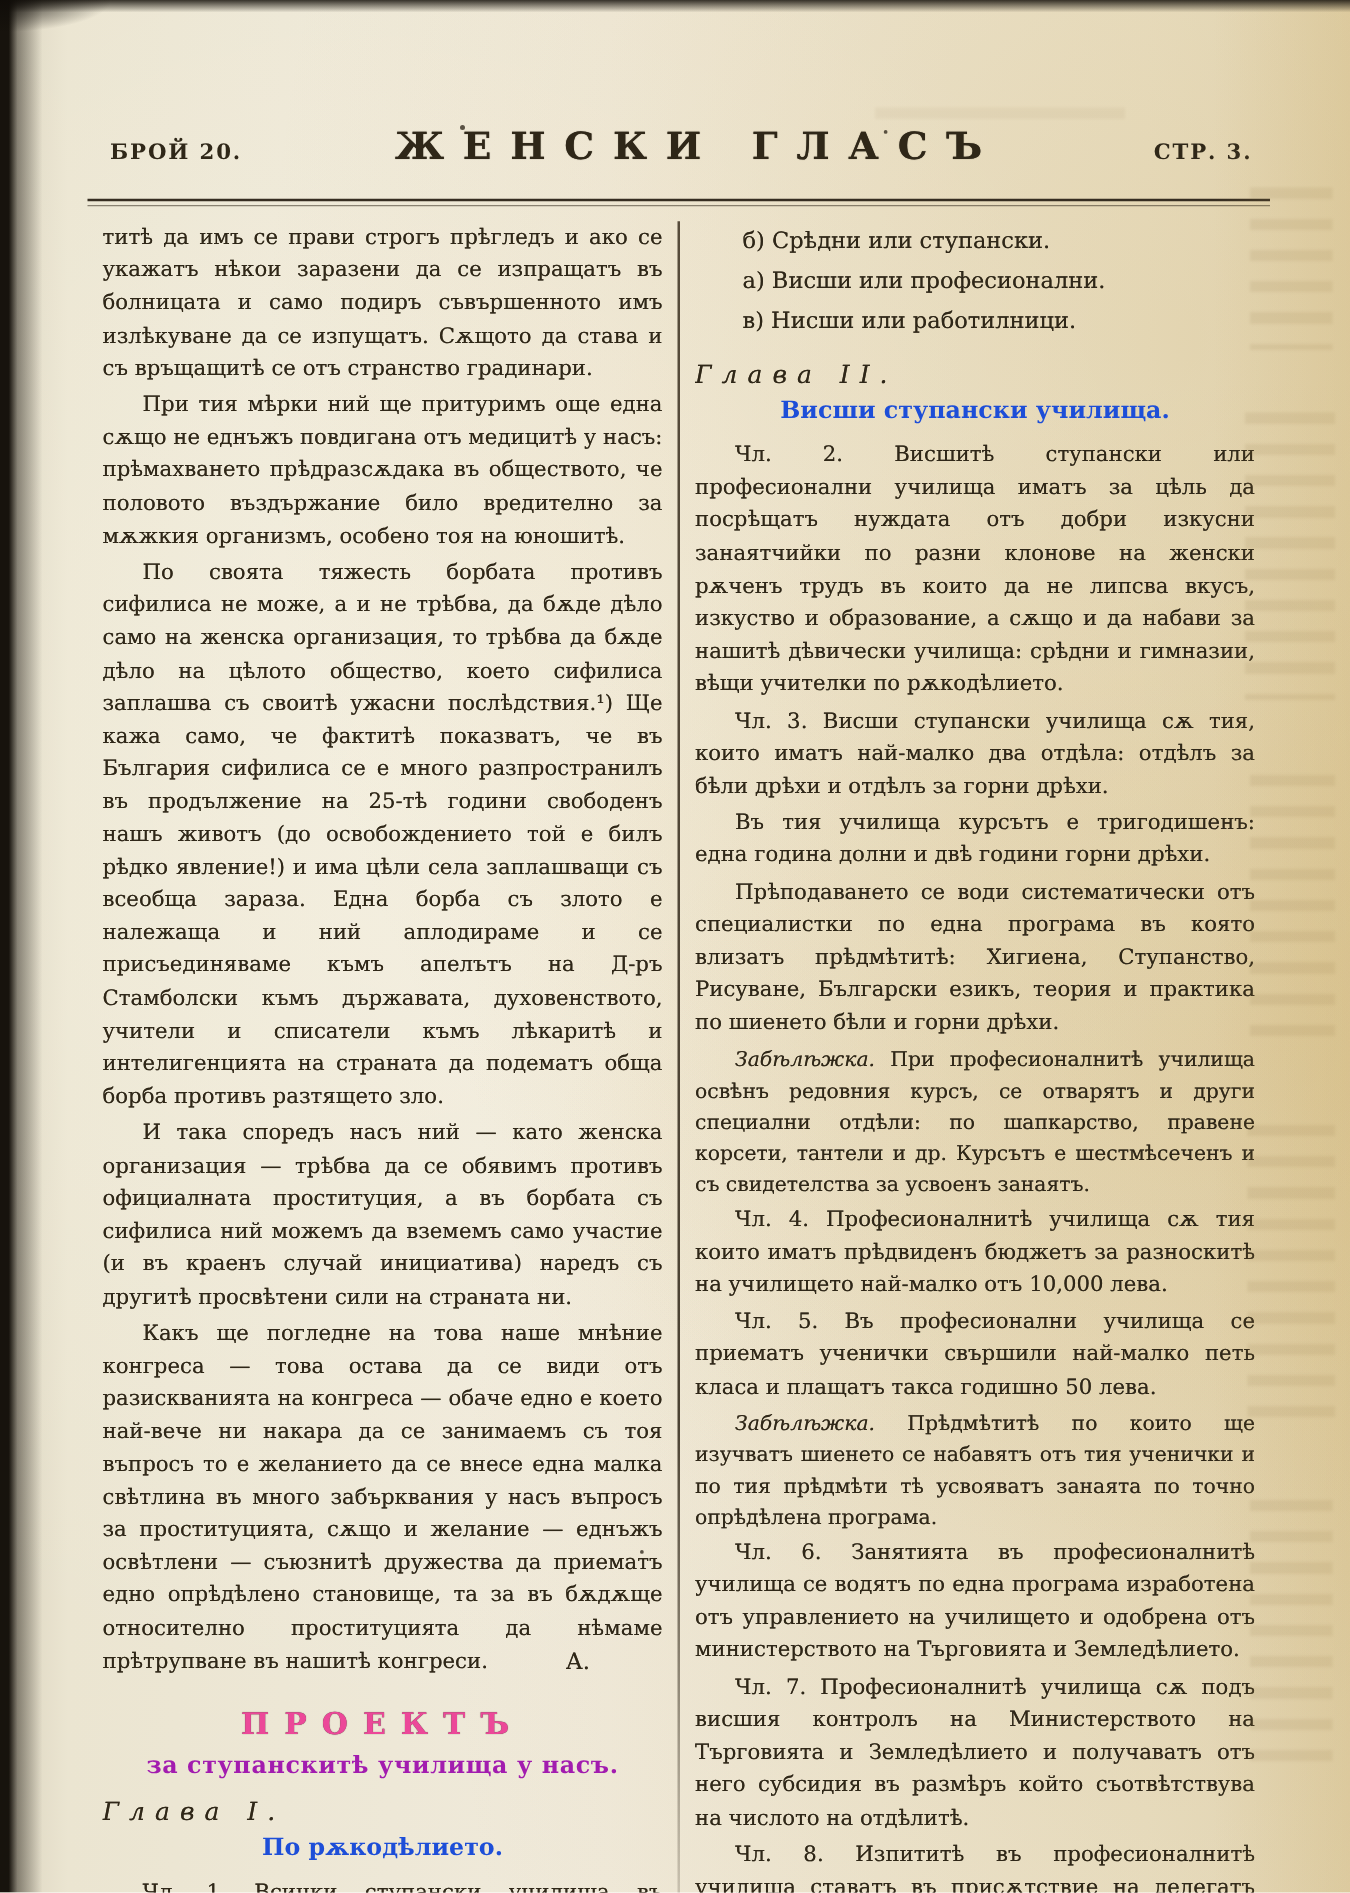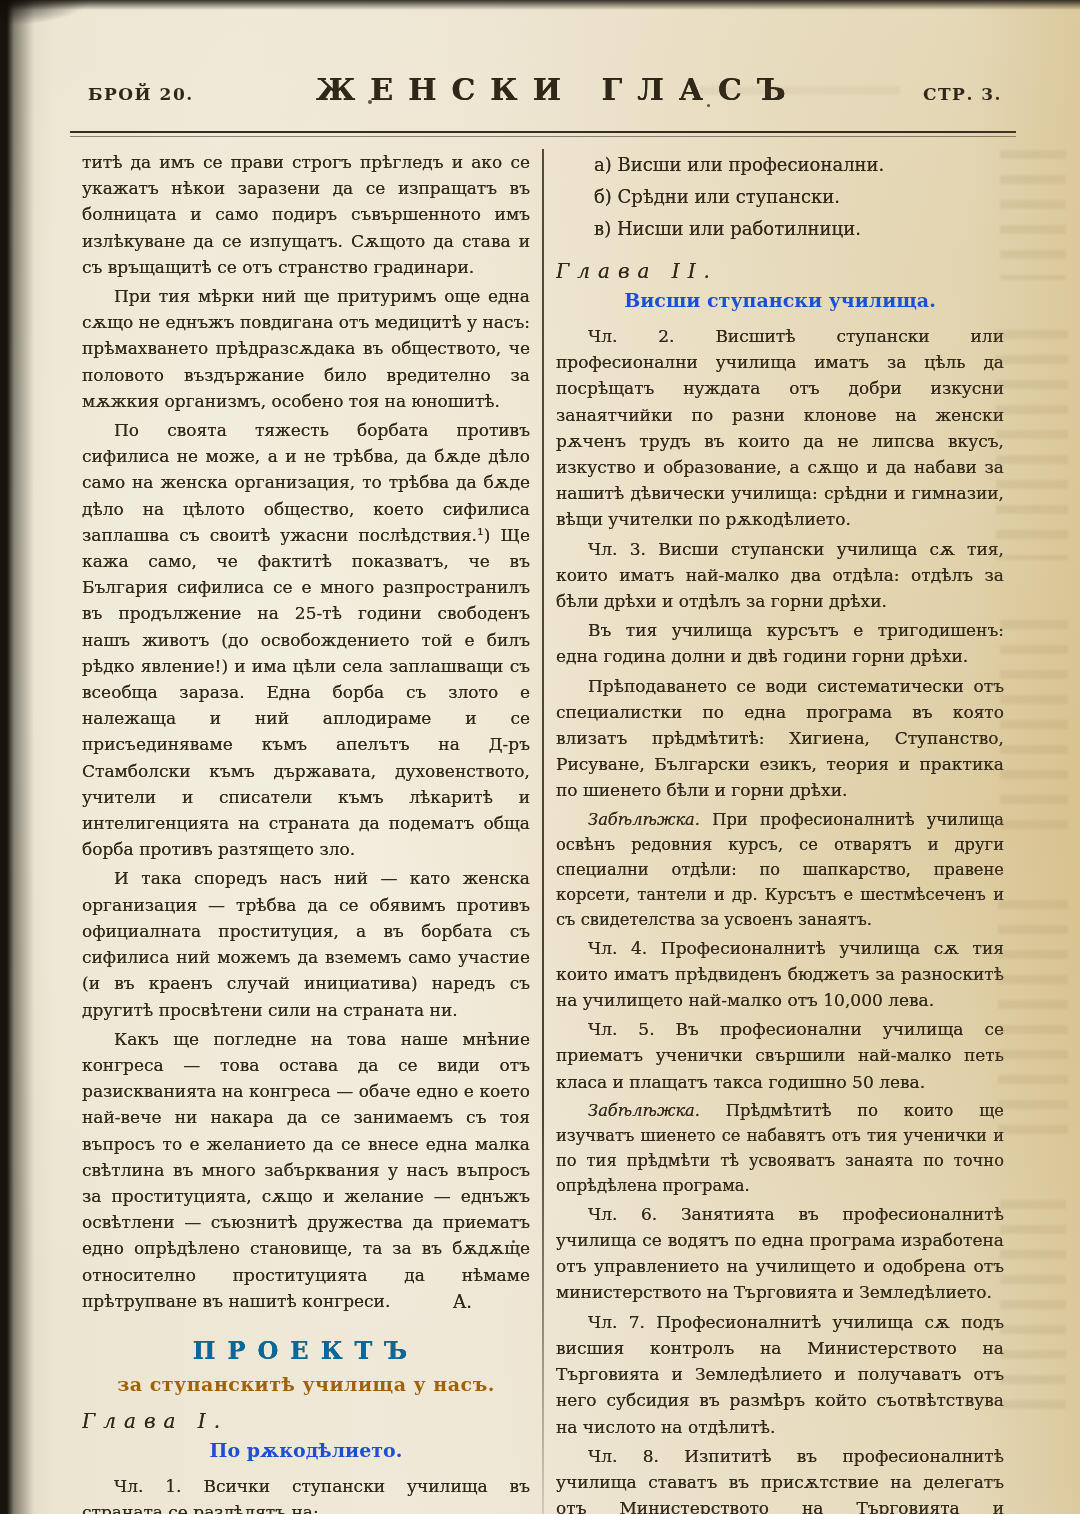--- a/index.html
+++ b/index.html
@@ -23,40 +23,40 @@
   .corner-blob{position:absolute;left:0;top:0;width:90px;height:26px;
     background:radial-gradient(ellipse at 0 0,rgba(15,12,8,0.9),rgba(15,12,8,0) 70%);
     pointer-events:none;z-index:6;}
   .right-tint{position:absolute;right:0;top:0;bottom:0;width:110px;
     background:linear-gradient(270deg,rgba(201,166,88,0.22),rgba(201,166,88,0));pointer-events:none;z-index:2;}
   .ghost{position:absolute;filter:blur(1.2px);opacity:.5;pointer-events:none;z-index:1;
     background:repeating-linear-gradient(180deg,rgba(126,101,55,0.22) 0 9px,rgba(126,101,55,0) 9px 25px);}
   .speck{position:absolute;background:rgba(40,32,20,0.75);border-radius:50%;pointer-events:none;}
   
   .page-header{display:flex;justify-content:space-between;align-items:baseline;
-    padding:56px 78px 0 88px;}
+    padding:84px 78px 0 88px;}
   .page-header .side-label{font-size:17px;font-weight:bold;letter-spacing:1.5px;white-space:nowrap;}
   .page-header h1{margin:16px;font-size:30px;font-weight:bold;letter-spacing:15px;white-space:nowrap;
     text-shadow:0 0 .6px rgba(40,32,20,.9);}
   .rule-heavy{margin:8px 64px 0 70px;border-top:2.5px solid #362d21;}
   .rule-light{margin:3px 64px 0 70px;border-top:1px solid rgba(54,45,33,0.55);}
   
   .columns{display:flex;align-items:stretch;padding:12px 72px 0 82px;height:1374px;overflow:hidden;}
   .col{width:448px;overflow:hidden;}
   .col-divider{width:2px;margin:0 12px;background:linear-gradient(180deg,#564b3a 0%,#4b4233 70%,rgba(75,66,51,0.15) 100%);}
   
   p.body{font-size:17px;line-height:26.2px;text-align:justify;margin:0 0 3px;text-indent:32px;
     text-shadow:0 0 .5px rgba(47,39,24,.75);}
   p.no-indent{text-indent:0;}
   .signature{text-align:right;padding-right:58px;margin-top:-26px;margin-bottom:4px;font-size:18px;
     text-shadow:0 0 .5px rgba(47,39,24,.75);}
   
   .project-title{margin:24px 0 8px;font-size:24px;font-weight:bold;letter-spacing:12px;text-align:center;
-    color:#0369a1;text-shadow:0 0 .6px rgba(36,29,18,.9);}
-  .project-subtitle{margin:0 0 12px;font-size:19px;font-weight:bold;letter-spacing:.5px;text-align:center;color:#a16207;}
+    color:#ec4899;text-shadow:0 0 .6px rgba(36,29,18,.9);}
+  .project-subtitle{margin:0 0 12px;font-size:19px;font-weight:bold;letter-spacing:.5px;text-align:center;color:#a21caf;}
   .chapter{margin:14px 0 6px;font-size:20px;letter-spacing:8px;text-align:left;
     text-shadow:0 0 .5px rgba(47,39,24,.8);font-style:italic;}
   .chapter-title{margin:0 0 12px;font-size:19px;font-weight:bold;text-align:center;color:#1d4ed8;}
   
   .list p{margin:0;font-size:18px;line-height:32px;text-indent:38px;text-align:left;
     text-shadow:0 0 .5px rgba(47,39,24,.75);}
   
   p.note{font-size:16.3px;line-height:25px;}
   p.note i{font-style:italic;}
 </style>
@@ -100,22 +100,22 @@
     <div class="chapter">Глава I.</div>
     <div class="chapter-title">По рѫкодѣлието.</div>
     <p class="body">Чл. 1. Всички ступански училища въ страната се раздѣлятъ на:</p>
 
   </section>
 
   <div class="col-divider"></div>
 
   <section class="col">
     <div class="list">
+      <p>б) Срѣдни или ступански.</p>
       <p>а) Висши или професионални.</p>
-      <p>б) Срѣдни или ступански.</p>
       <p>в) Нисши или работилници.</p>
     </div>
 
     <div class="chapter">Глава II.</div>
     <div class="chapter-title">Висши ступански училища.</div>
 
     <p class="body">Чл. 2. Висшитѣ ступански или професионални училища иматъ за цѣль да посрѣщатъ нуждата отъ добри изкусни занаятчийки по разни клонове на женски рѫченъ трудъ въ които да не липсва вкусъ, изкуство и образование, а сѫщо и да набави за нашитѣ дѣвически училища: срѣдни и гимназии, вѣщи учителки по рѫкодѣлието.</p>
     <p class="body">Чл. 3. Висши ступански училища сѫ тия, които иматъ най-малко два отдѣла: отдѣлъ за бѣли дрѣхи и отдѣлъ за горни дрѣхи.</p>
     <p class="body">Въ тия училища курсътъ е тригодишенъ: една година долни и двѣ години горни дрѣхи.</p>
     <p class="body">Прѣподаването се води систематически отъ специалистки по една програма въ която влизатъ прѣдмѣтитѣ: Хигиена, Ступанство, Рисуване, Български езикъ, теория и практика по шиенето бѣли и горни дрѣхи.</p>

